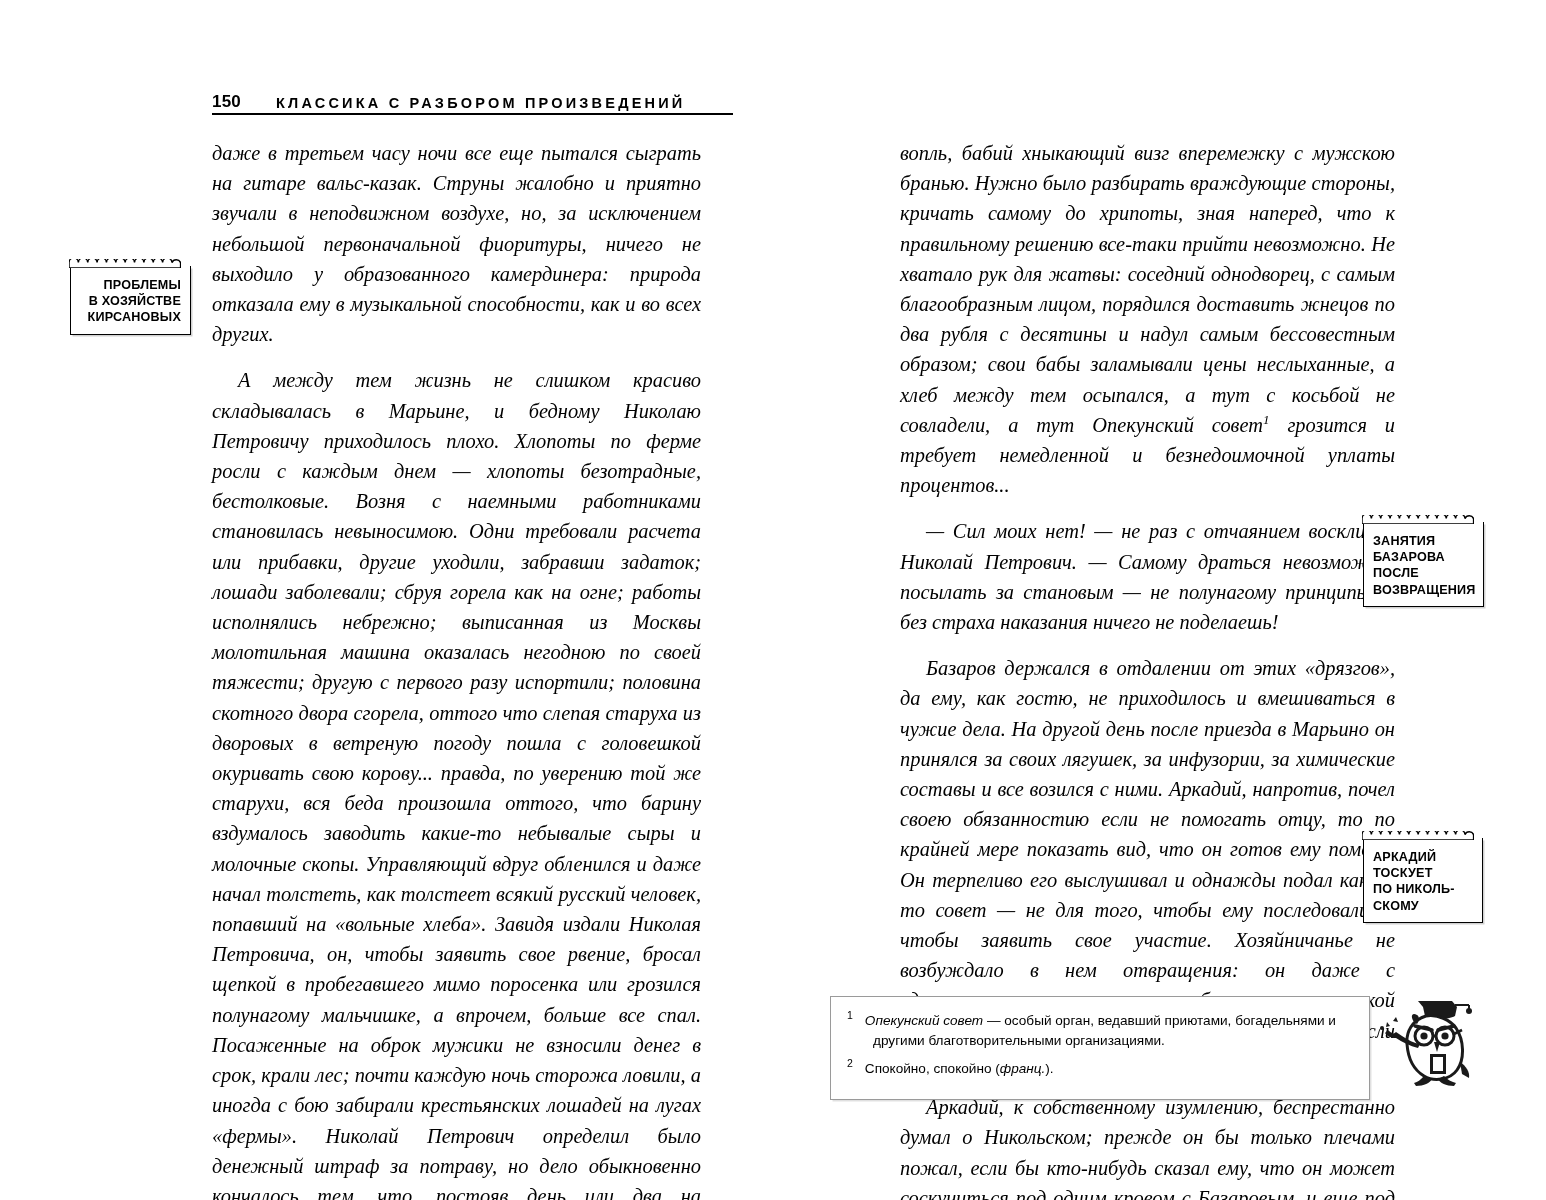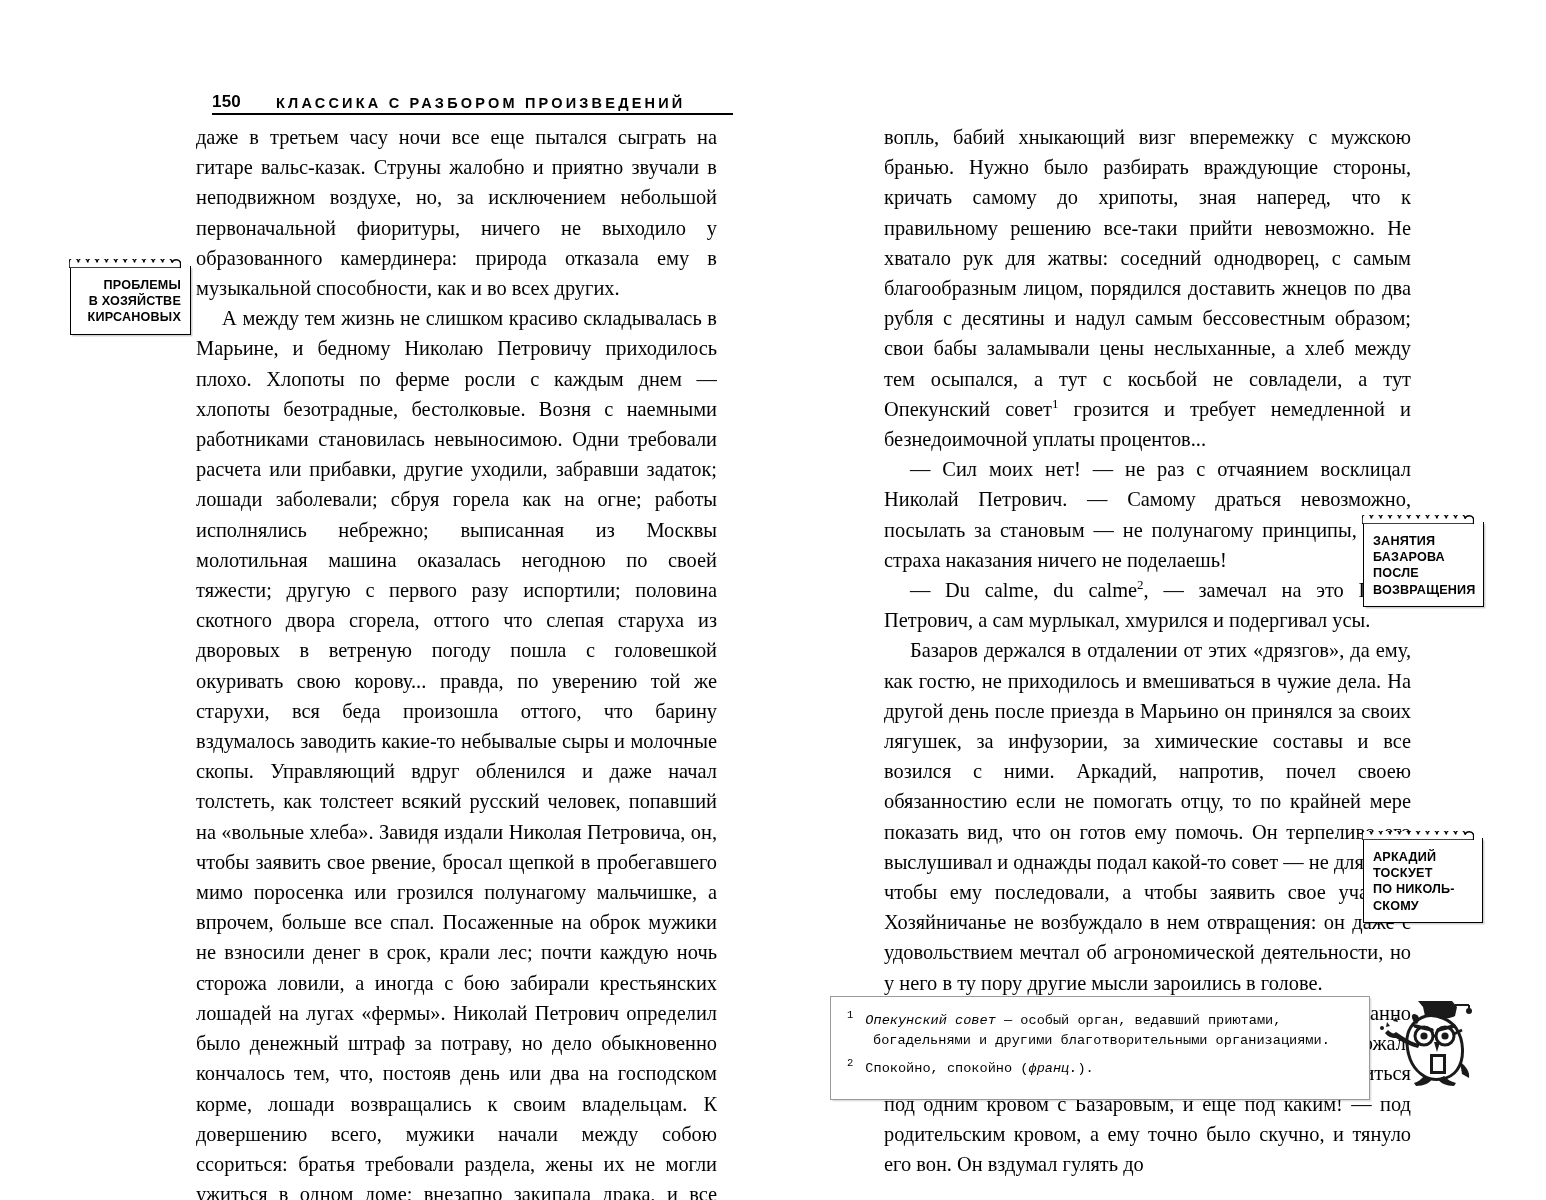--- a/index.html
+++ b/index.html
@@ -79,22 +79,23 @@
     font-size: 20.4px;
     line-height: 30.2px;
     text-align: justify;
     text-justify: inter-word;
     hyphens: manual;
   }
   .col.left  { left: 196px; width: 521px; }
   .col.right { left: 884px; width: 527px; }
 
   .col p {
-    margin: 0;
+    margin: 16px;
     text-indent: 0;
+    font-style: italic;
   }
   .col p.ind { text-indent: 26px; }
 
   .fnref {
     font-size: 13px;
     vertical-align: super;
     line-height: 0;
   }
 
   
@@ -126,21 +127,21 @@
   
   #footnote-box {
     position: absolute;
     box-sizing: border-box;
     left: 830px;
     top: 996px;
     width: 540px;
     padding: 14px 18px 12px 16px;
     border: 1.4px solid #9a9a9a;
     background: #fff;
-    font-family: Liberation Mono, monospace;
+    font-family: Liberation Sans, sans-serif;
     font-size: 13.6px;
     line-height: 20px;
     box-shadow: 2px 2px 0 -0.5px rgba(0,0,0,0.12);
   }
   #footnote-box .fn {
     display: block;
     margin: 0 0 8px 0;
     text-indent: -26px;
     padding-left: 26px;
   }
@@ -175,21 +176,20 @@
 
 
   <div class="col left">
     <p>даже в третьем часу ночи все еще пытался сыграть на гитаре вальс-казак. Струны жалобно и приятно звучали в неподвижном воздухе, но, за исключением небольшой первоначальной фиоритуры, ничего не выходило у образованного камердинера: природа отказала ему в музыкальной способности, как и во всех других.</p>
     <p class="ind">А между тем жизнь не слишком красиво складывалась в Марьине, и бедному Николаю Петровичу приходилось плохо. Хлопоты по ферме росли с каждым днем — хлопоты безотрадные, бестолковые. Возня с наемными работниками становилась невыносимою. Одни требовали расчета или прибавки, другие уходили, забравши задаток; лошади заболевали; сбруя горела как на огне; работы исполнялись небрежно; выписанная из Москвы молотильная машина оказалась негодною по своей тяжести; другую с первого разу испортили; половина скотного двора сгорела, оттого что слепая старуха из дворовых в ветреную погоду пошла с головешкой окуривать свою корову... правда, по уверению той же старухи, вся беда произошла оттого, что барину вздумалось заводить какие-то небывалые сыры и молочные скопы. Управляющий вдруг обленился и даже начал толстеть, как толстеет всякий русский человек, попавший на «вольные хлеба». Завидя издали Николая Петровича, он, чтобы заявить свое рвение, бросал щепкой в пробегавшего мимо поросенка или грозился полунагому мальчишке, а впрочем, больше все спал. Посаженные на оброк мужики не взносили денег в срок, крали лес; почти каждую ночь сторожа ловили, а иногда с бою забирали крестьянских лошадей на лугах «фермы». Николай Петрович определил было денежный штраф за потраву, но дело обыкновенно кончалось тем, что, постояв день или два на господском корме, лошади возвращались к своим владельцам. К довершению всего, мужики начали между собою ссориться: братья требовали раздела, жены их не могли ужиться в одном доме; внезапно закипала драка, и все вдруг поднималось на ноги, как по команде, все сбегалось перед крылечком конторы, лезло к барину, часто с избитыми рожами, в пьяном виде, и требовало суда и расправы; возникал шум,</p>
   </div>
 
   <div class="col right">
     <p><span>вопль, бабий хныкающий визг вперемежку с мужскою бранью. Нужно было разбирать враждующие стороны, кричать самому до хрипоты, зная наперед, что к правильному решению все-таки прийти невозможно. Не хватало рук для жатвы: соседний однодворец, с самым благообразным лицом, порядился доставить жнецов по два рубля с десятины и надул самым бессовестным образом; свои бабы заламывали цены неслыханные, а хлеб между тем осыпался, а тут с косьбой не совладели, а тут Опекунский совет</span><span class="fnref">1</span><span> грозится и требует немедленной и безнедоимочной уплаты процентов...</span></p>
     <p class="ind">— Сил моих нет! — не раз с отчаянием восклицал Николай Петрович. — Самому драться невозможно, посылать за становым — не полунагому принципы, а без страха наказания ничего не поделаешь!</p>
-    <p class="ind"><span>— Du calme, du calme</span><span class="fnref">2</span><span>, — замечал на это Павел Петрович, а сам мурлыкал, хмурился и подергивал усы.</span></p>
     <p class="ind">Базаров держался в отдалении от этих «дрязгов», да ему, как гостю, не приходилось и вмешиваться в чужие дела. На другой день после приезда в Марьино он принялся за своих лягушек, за инфузории, за химические составы и все возился с ними. Аркадий, напротив, почел своею обязанностию если не помогать отцу, то по крайней мере показать вид, что он готов ему помочь. Он терпеливо его выслушивал и однажды подал какой-то совет — не для того, чтобы ему последовали, а чтобы заявить свое участие. Хозяйничанье не возбуждало в нем отвращения: он даже с удовольствием мечтал об агрономической деятельности, но у него в ту пору другие мысли зароились в голове.</p>
     <p class="ind">Аркадий, к собственному изумлению, беспрестанно думал о Никольском; прежде он бы только плечами пожал, если бы кто-нибудь сказал ему, что он может соскучиться под одним кровом с Базаровым, и еще под каким! — под родительским кровом, а ему точно было скучно, и тянуло его вон. Он вздумал гулять до</p>
   </div>
 
   <div class="tabnote left-note" style="left:70px; top:266px; width:121px;">
     <svg class="scallop" viewBox="0 0 124 10" preserveAspectRatio="none">
       <path d="M0,10 L0,4 A5.2,5.2 0 0,1 10.4,4 A5.2,5.2 0 0,1 20.8,4 A5.2,5.2 0 0,1 31.2,4 A5.2,5.2 0 0,1 41.6,4 A5.2,5.2 0 0,1 52,4 A5.2,5.2 0 0,1 62.4,4 A5.2,5.2 0 0,1 72.8,4 A5.2,5.2 0 0,1 83.2,4 A5.2,5.2 0 0,1 93.6,4 A5.2,5.2 0 0,1 104,4 A5.2,5.2 0 0,1 114.4,4 A5.2,5.2 0 0,1 124,4 L124,10 Z" fill="#ffffff" stroke="#000000" stroke-width="1.6"></path>
     </svg>
     <div>ПРОБЛЕМЫ</div>
     <div>В ХОЗЯЙСТВЕ</div>

